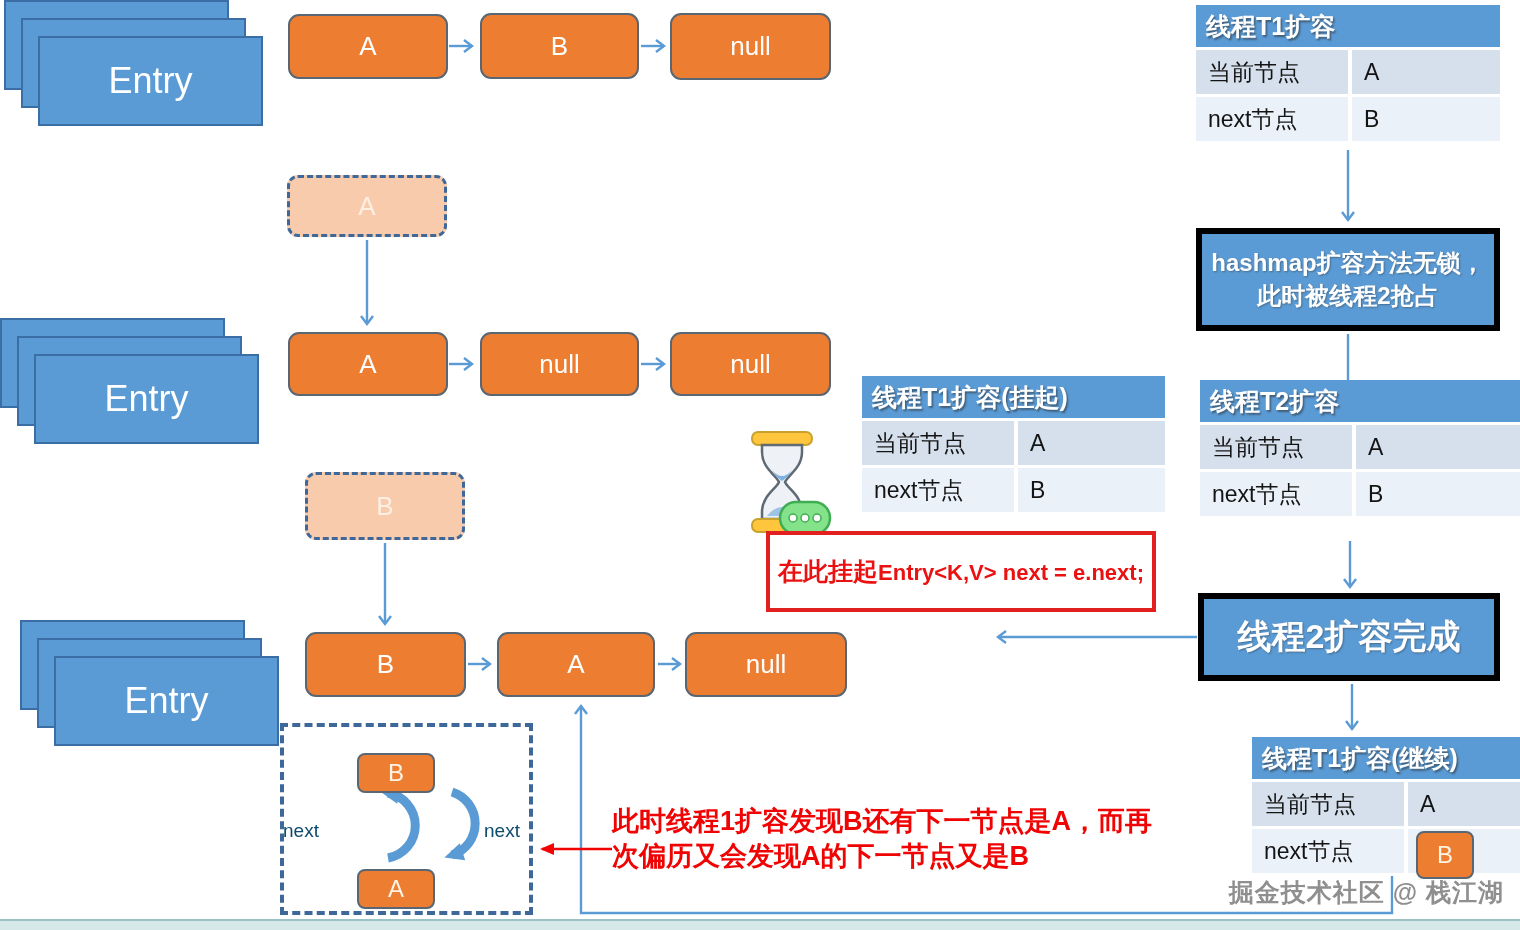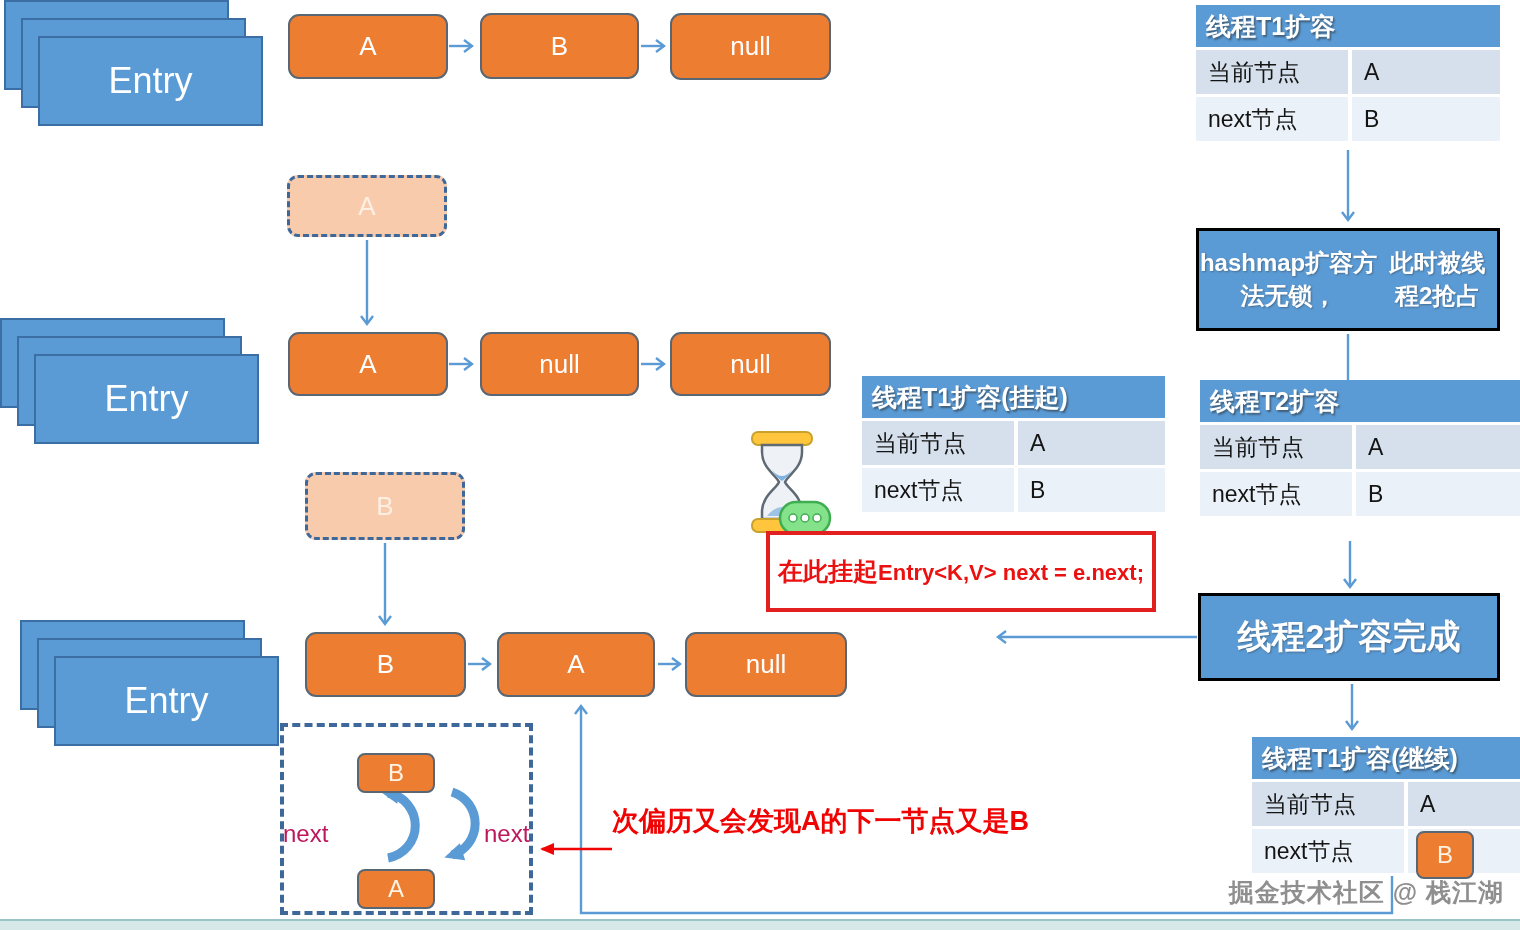--- a/index.html
+++ b/index.html
@@ -17,35 +17,35 @@
   .ptable{position:absolute;display:flex;flex-direction:column;gap:3px;z-index:3}
   .pt-header{background:#5B9BD5;color:#fff;font-weight:bold;font-size:25px;height:42px;display:flex;align-items:center;
              padding-left:10px;text-shadow:1.5px 1.5px 2px rgba(40,40,40,.55)}
   .pt-row{display:flex;gap:4px;height:44px}
   .pt-cell{display:flex;align-items:center;padding-left:12px;font-size:23px;color:#141414}
   .pt-cell.lab{width:152px}
   .pt-cell.val{flex:1}
   .r1 .pt-cell{background:#D5E0EC}
   .r2 .pt-cell{background:#EAF1F8}
 
-  .pbox{position:absolute;background:#5B9BD5;border:3px solid #000000;color:#fff;display:flex;flex-direction:row;
+  .pbox{position:absolute;background:#5B9BD5;border:6px solid #000000;color:#fff;display:flex;flex-direction:column;
         align-items:center;justify-content:center;font-size:24px;font-weight:bold;z-index:3;text-align:center;
         line-height:1.35;text-shadow:1px 1px 2px rgba(40,40,40,.4)}
 
   .redbox{position:absolute;left:766px;top:531px;width:390px;height:81px;background:#fff;border:4px solid #E22020;
           z-index:6;display:flex;align-items:center;justify-content:center}
   .redbox .t{color:#EC1111;font-weight:bold;font-size:22px;white-space:nowrap}
   .redbox .zh{font-size:25px}
 
   .redtext{position:absolute;left:612px;top:804px;z-index:6;color:#F00303;font-weight:bold;font-size:27px;line-height:35px;white-space:nowrap}
 
   .cyclebox{position:absolute;left:280px;top:723px;width:253px;height:192px;border:4px dashed #3d6899;z-index:5;background:transparent}
   .mini{position:absolute;background:#ED7D31;border:2px solid #596673;border-radius:8px;color:#fdf4e6;
         display:flex;align-items:center;justify-content:center;font-size:24px;z-index:6}
-  .nextlab{position:absolute;color:#be185d;font-size:24px;z-index:6}
+  .nextlab{position:absolute;color:#0c4a6e;font-size:19px;z-index:6}
 
   .watermark{position:absolute;right:16px;top:876px;z-index:8;font-size:25px;font-weight:bold;color:#8f8f8f;letter-spacing:1px;
              text-shadow:-1px -1px 0 #fff,1px -1px 0 #fff,-1px 1px 0 #fff,1px 1px 0 #fff}
 
   .bottomband{position:absolute;left:0;top:919px;width:1520px;height:11px;background:#D7E8E8;border-top:2px solid #9CC3C3;z-index:9}
 
   #connectors{position:absolute;left:0;top:0;z-index:2;pointer-events:none}
   .hourglass{position:absolute;left:740px;top:430px;z-index:4}
 </style>
 </head>
@@ -203,20 +203,21 @@
     </div>
   </div>
 
   <div class="cyclebox"></div>
   <div class="mini" style="left:357px;top:753px;width:78px;height:40px">B</div>
   <div class="mini" style="left:357px;top:869px;width:78px;height:40px">A</div>
   <div class="nextlab" style="left:283px;top:820px">next</div>
   <div class="nextlab" style="left:484px;top:820px">next</div>
 
   <div class="redtext">
+    <div>此时线程1扩容发现B还有下一节点是A，而再</div>
     <div>次偏历又会发现A的下一节点又是B</div>
   </div>
 
   <div class="watermark">掘金技术社区 @ 栈江湖</div>
 
   <div class="bottomband"></div>
 
 </div>
 
 </body></html>

